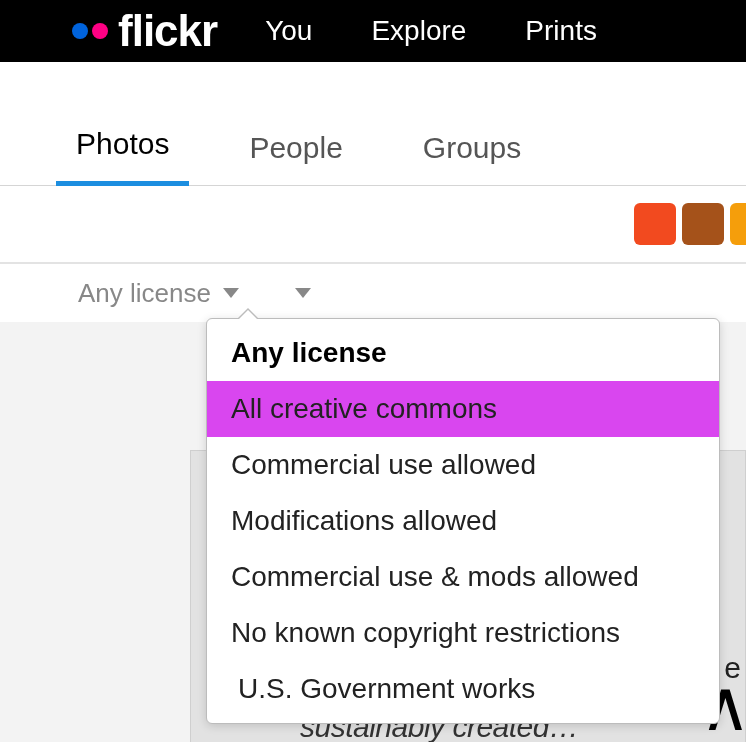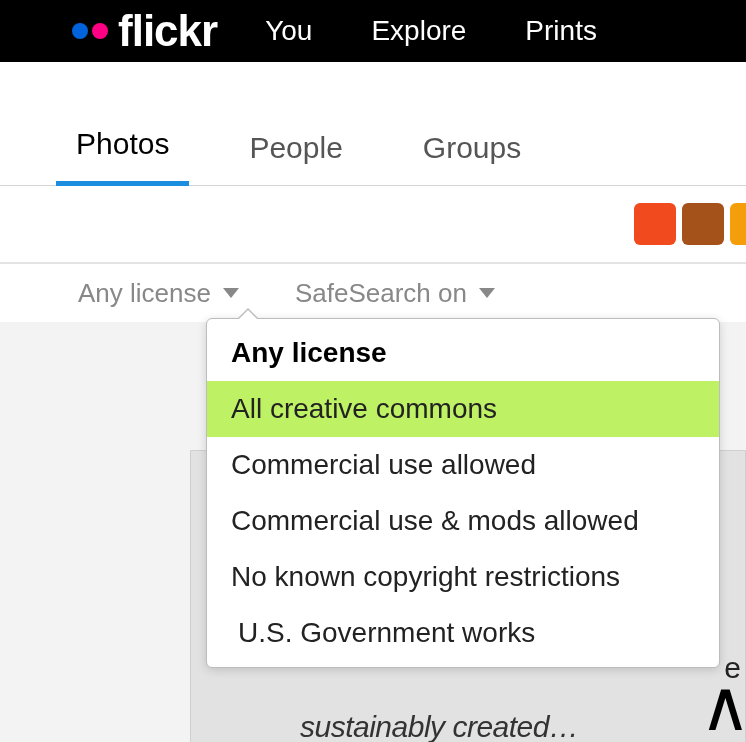--- a/index.html
+++ b/index.html
@@ -183,21 +183,21 @@
     font-size: 28px;
     color: #222;
     cursor: pointer;
   }
   .dropdown-item.selected {
     font-weight: 700;
     color: #000;
     padding-top: 18px;
   }
   .dropdown-item.hover {
-    background: #bef264;
+    background: #d946ef;
   }
   .dropdown-item:last-child { padding-bottom: 18px; padding-left: 31px; }
 </style>
 </head>
 <body>
 
 <div class="topbar">
   <div class="logo">
     <span class="logo-dots">
       <span class="dot blue"></span>
@@ -223,33 +223,33 @@
   <div class="swatch" style=";background:#a5521a"></div>
   <div class="swatch" style="border-top-right-radius:0;border-bottom-right-radius:0;width:16px;background:#f59e0b"></div>
 </div>
 
 <div class="filterbar">
   <div class="filter-dropdown">
     <span>Any license</span>
     <span class="caret"></span>
   </div>
   <div class="filter-dropdown">
-    <span>SafeSearch on</span>
     <span class="caret"></span>
   </div>
 </div>
 
 <div class="content-area">
   <div class="bg-card">
     <span class="bg-wave">∧</span>
     <span class="bg-text-fragment">e</span>
   </div>
   <div class="bg-bottom-text">sustainably created…</div>
 
   <div class="dropdown">
     <div class="dropdown-item selected">Any license</div>
     <div class="dropdown-item hover">All creative commons</div>
     <div class="dropdown-item">Commercial use allowed</div>
+    <div class="dropdown-item">Modifications allowed</div>
     <div class="dropdown-item">Commercial use &amp; mods allowed</div>
     <div class="dropdown-item">No known copyright restrictions</div>
     <div class="dropdown-item">U.S. Government works</div>
   </div>
 </div>
 
 </body></html>

